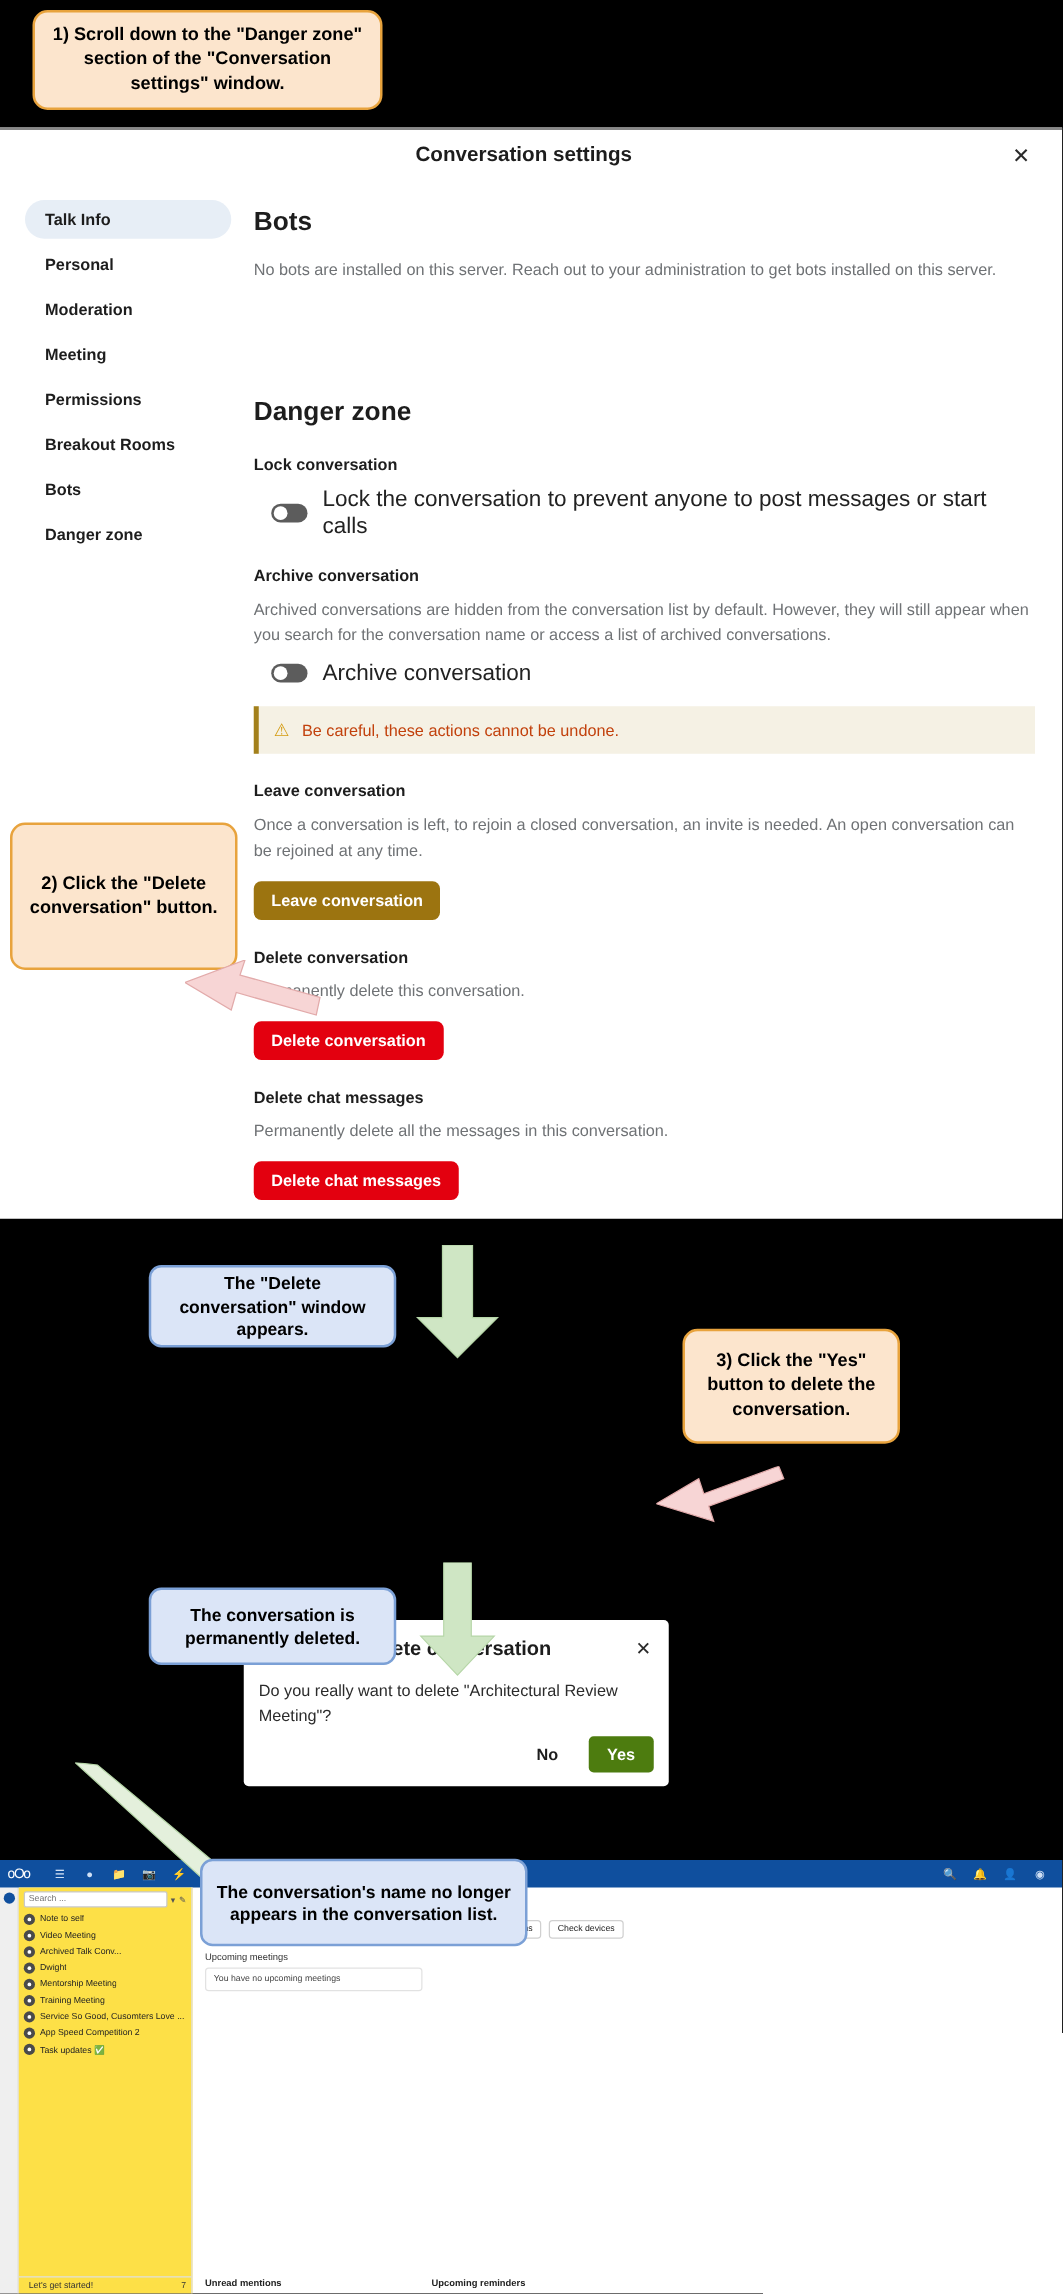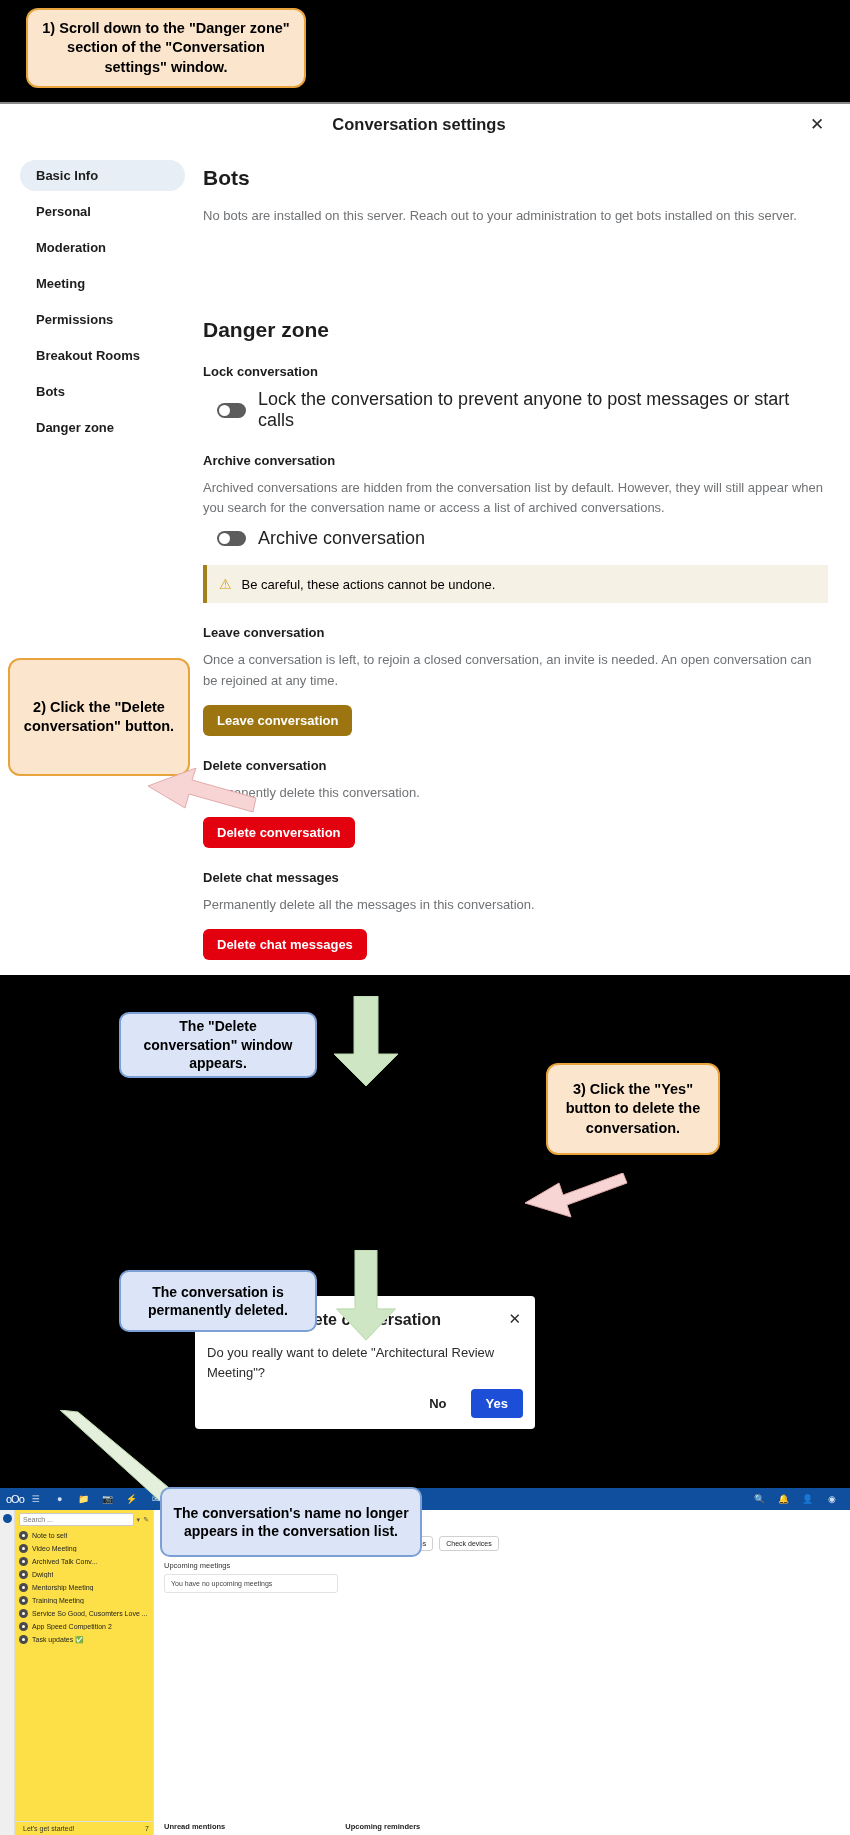--- a/index.html
+++ b/index.html
@@ -149,21 +149,21 @@
     align-items: center;
     margin: 16px 0 6px 0;
   }
   .warn-icon {
     color: #d49c12;
     font-size: 14px;
     margin-right: 10px;
   }
   .warn-text {
     font-size: 13px;
-    color: #000000;
+    color: #c2410c;
     text-align: center;
   }
   .btn {
     display: inline-block;
     border: none;
     border-radius: 6px;
     color: #fff;
     font-size: 13px;
     font-weight: bold;
     font-family: "Liberation Sans", sans-serif;
@@ -217,21 +217,21 @@
     align-items: center;
     gap: 24px;
   }
   .dlg-no {
     font-size: 13px;
     font-weight: bold;
     color: #1d1d1d;
     cursor: pointer;
   }
   .dlg-yes {
-    background: #1d4ed8;
+    background: #4d7c0f;
     color: #fff;
     font-size: 13px;
     font-weight: bold;
     border: none;
     border-radius: 4px;
     padding: 7px 15px;
     cursor: pointer;
     font-family: "Liberation Sans", sans-serif;
   }
 
@@ -249,20 +249,21 @@
   .app-topbar {
     height: 22px;
     background: #0f4f9e;
     display: flex;
     align-items: center;
     padding: 0 6px;
     position: relative;
   }
   .app-logo {
     color: #fff; font-size: 11px; letter-spacing: -1px;
+    margin-right: 12px;
   }
   .app-topbar .ti {
     color: #cfe0f5;
     font-size: 9px;
     width: 24px;
     text-align: center;
     cursor: pointer;
   }
   .app-topbar .right {
     position: absolute; right: 6px;
@@ -417,21 +418,21 @@
   </div>
 
   <div class="settings-window">
     <div class="sw-titlebar">
       <div class="sw-title">Conversation settings</div>
       <div class="sw-close">✕</div>
     </div>
 
     <div class="sw-body">
       <div class="sw-sidebar">
-        <div class="nav-item active">Basic Info</div>
+        <div class="nav-item active">Talk Info</div>
         <div class="nav-item">Personal</div>
         <div class="nav-item">Moderation</div>
         <div class="nav-item">Meeting</div>
         <div class="nav-item">Permissions</div>
         <div class="nav-item">Breakout Rooms</div>
         <div class="nav-item">Bots</div>
         <div class="nav-item">Danger zone</div>
       </div>
 
       <div class="sw-main">

